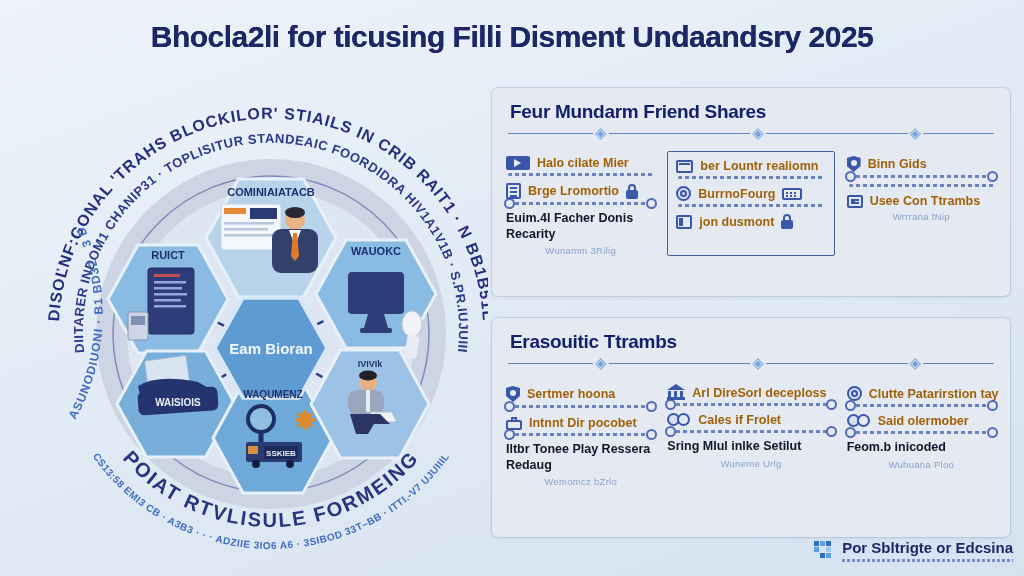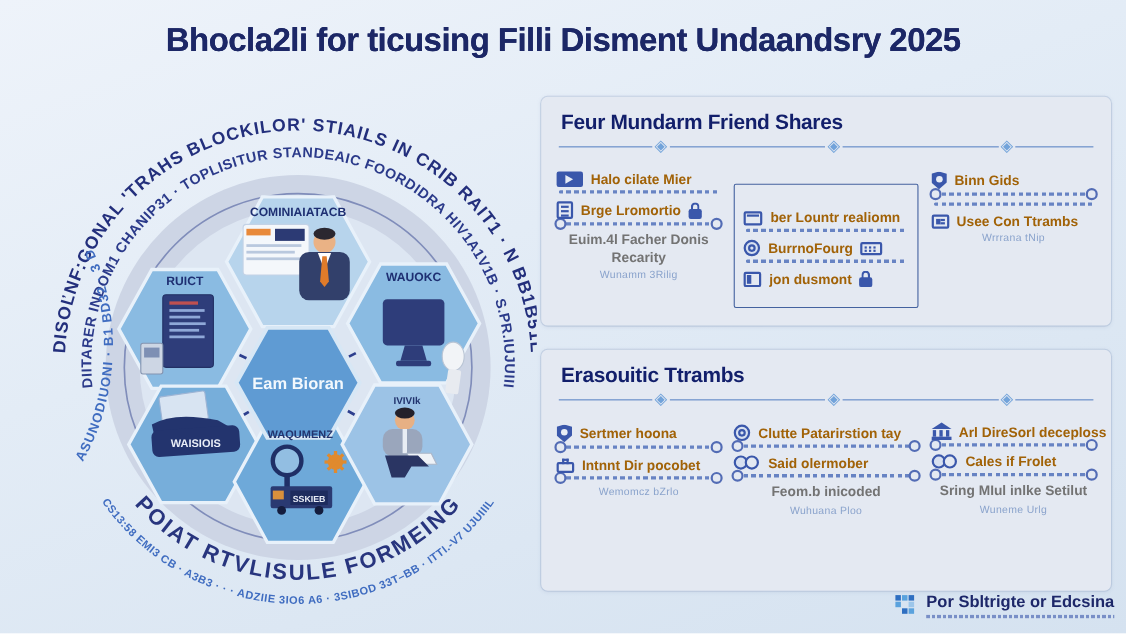--- a/index.html
+++ b/index.html
@@ -16,30 +16,30 @@
          box-sizing:border-box;}
   .panel-1{top:88px;height:208px;}
   .panel-2{top:318px;height:219px;}
   .panel-header{padding:13px 18px 2px;font-size:19px;font-weight:800;color:#121f6b;letter-spacing:-.3px;}
   .divider{display:flex;align-items:center;margin:2px 16px 4px;}
   .divider .seg{border-top:1.5px solid #5e86c6;}
   .divider .dia{font-size:15px;line-height:12px;padding:0 2px;color:#72a3da;}
   .s1{flex:1.2}.s2{flex:2}.s3{flex:2}.s4{flex:1}
   .panel-grid{display:grid;grid-template-columns:1fr 1.12fr 1fr;gap:0 12px;padding:6px 14px 0;}
   .col{min-width:0;}
-  .col.boxed{border:1.5px solid #44629f;border-radius:2px;padding:16px 8px;margin-top:18px;}
+  .col.boxed{border:1.5px solid #44629f;border-radius:2px;padding:0 8px;margin-top:2px;}
   .item{display:flex;align-items:center;gap:7px;color:#a16207;font-weight:700;
         font-size:12.5px;margin:7px 0 2px;white-space:nowrap;}
   .squig{height:3px;margin:3px 2px 6px;border-radius:2px;opacity:.85;position:relative;
          background:repeating-linear-gradient(90deg,#5272bb 0 4px,transparent 4px 7px);}
   .squig.ends::before,.squig.ends::after{content:"";position:absolute;top:-4px;width:7px;height:7px;
          border:2px solid #3a57ab;border-radius:50%;background:#e4e9f2;}
   .squig.ends::before{left:-4px;}
   .squig.ends::after{right:-4px;}
-  .center-item{text-align:center;color:#737373;font-weight:700;font-size:12.5px;line-height:1.25;margin-top:6px;}
+  .center-item{text-align:left;color:#0f172a;font-weight:700;font-size:12.5px;line-height:1.25;margin-top:6px;}
   .sub{text-align:center;color:#8aa3cc;font-size:9.5px;font-weight:400;margin-top:3px;letter-spacing:.3px;}
   
   .ic,.ic::before,.ic::after{box-sizing:border-box;}
   .ic{display:inline-block;position:relative;flex:none;}
   .ic-video{width:24px;height:14px;border-radius:2px;background:#3a57ab;}
   .ic-video::before{content:"";position:absolute;left:8px;top:3px;border-left:7px solid #e7ecf5;
       border-top:4px solid transparent;border-bottom:4px solid transparent;}
   .ic-doc{width:15px;height:16px;border:2px solid #3a57ab;border-radius:2px;}
   .ic-doc::before{content:"";position:absolute;left:2px;top:2px;width:7px;height:2px;background:#3a57ab;
       box-shadow:0 4px 0 #3a57ab,0 8px 0 #3a57ab;}
@@ -289,49 +289,50 @@
         <div class="item">
           <span class="ic ic-shield"></span>
           <span>Sertmer hoona</span>
         </div>
         <div class="squig ends"></div>
         <div class="item">
           <span class="ic ic-printer"></span>
           <span>Intnnt Dir pocobet</span>
         </div>
         <div class="squig ends"></div>
+        <div class="center-item">Iltbr Tonee Play Ressera Redaug</div>
         <div class="sub">Wemomcz bZrlo</div>
+      </div>
+      <div class="col">
+        <div class="item">
+          <span class="ic ic-bank"></span>
+          <span>Arl DireSorl deceploss</span>
+        </div>
+        <div class="squig ends"></div>
+        <div class="item">
+          <span class="ic ic-coins"></span>
+          <span>Cales if Frolet</span>
+        </div>
+        <div class="squig ends"></div>
+        <div class="center-item">Sring MIul inlke Setilut</div>
+        <div class="sub">Wuneme Urlg</div>
       </div>
       <div class="col">
         <div class="item">
           <span class="ic ic-badge"></span>
           <span>Clutte Patarirstion tay</span>
         </div>
         <div class="squig ends"></div>
         <div class="item">
           <span class="ic ic-coins"></span>
           <span>Said olermober</span>
         </div>
         <div class="squig ends"></div>
         <div class="center-item">Feom.b inicoded</div>
         <div class="sub">Wuhuana Ploo</div>
-      </div>
-      <div class="col">
-        <div class="item">
-          <span class="ic ic-bank"></span>
-          <span>Arl DireSorl deceploss</span>
-        </div>
-        <div class="squig ends"></div>
-        <div class="item">
-          <span class="ic ic-coins"></span>
-          <span>Cales if Frolet</span>
-        </div>
-        <div class="squig ends"></div>
-        <div class="center-item">Sring MIul inlke Setilut</div>
-        <div class="sub">Wuneme Urlg</div>
       </div>
     </div>
   </div>
 
   <div class="footer">
     <span class="px-logo"></span>
     <div>
       <div class="brand-text">Por Sbltrigte or Edcsina</div>
       <div class="footer-line"></div>
     </div>

